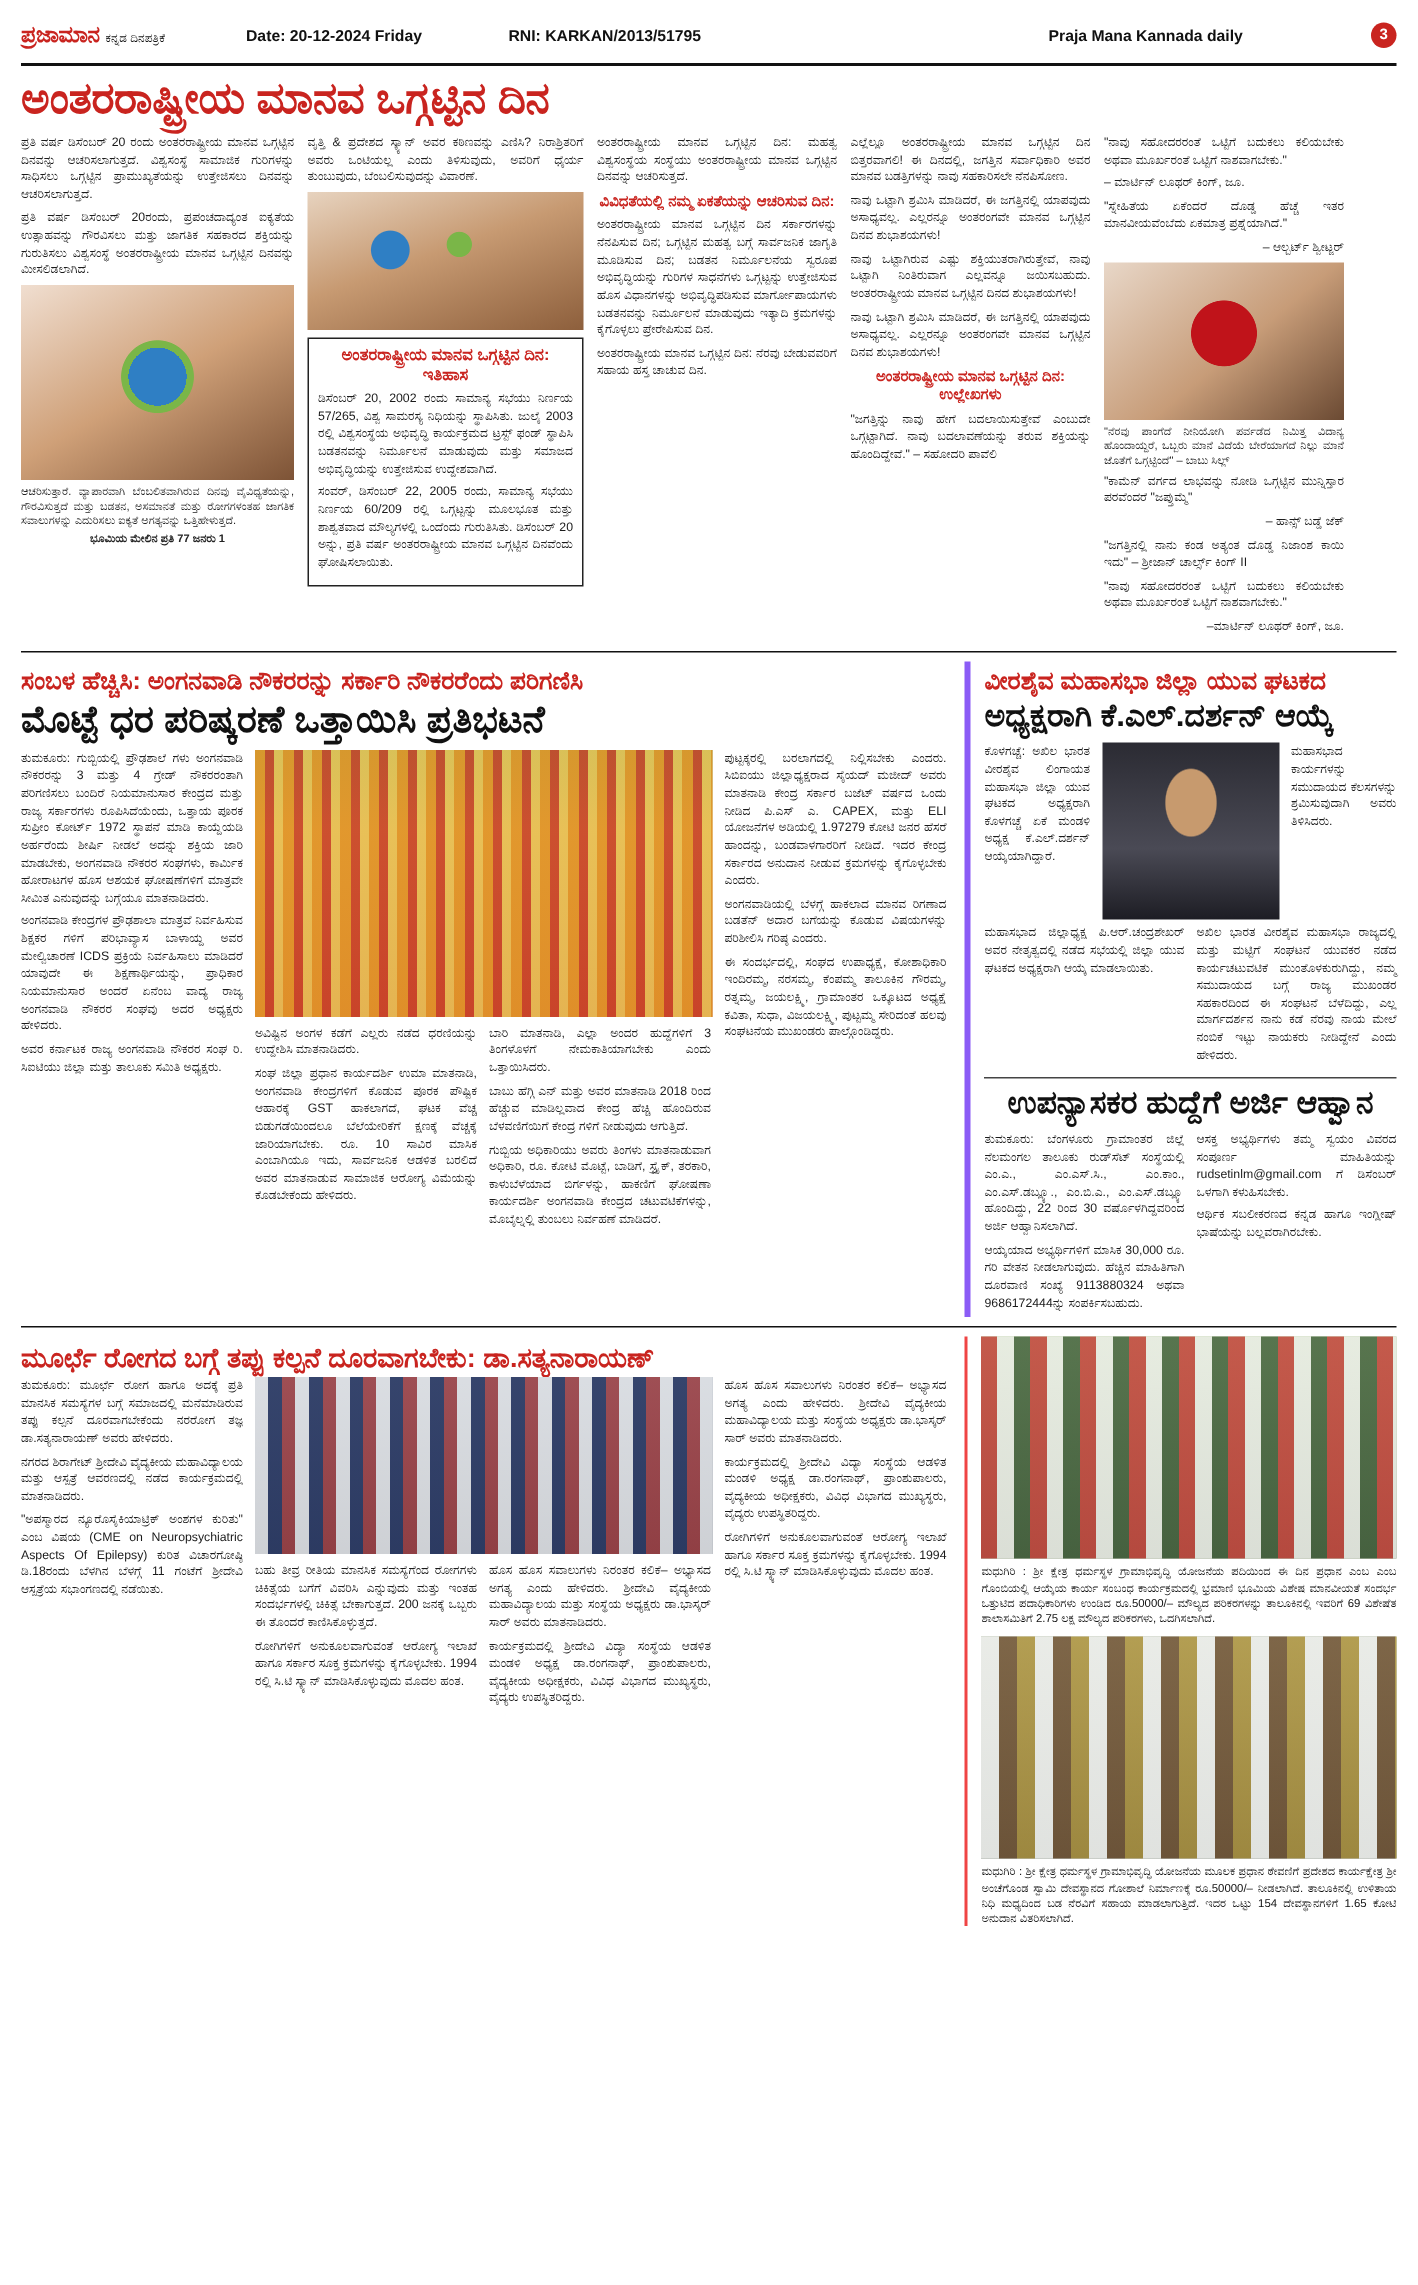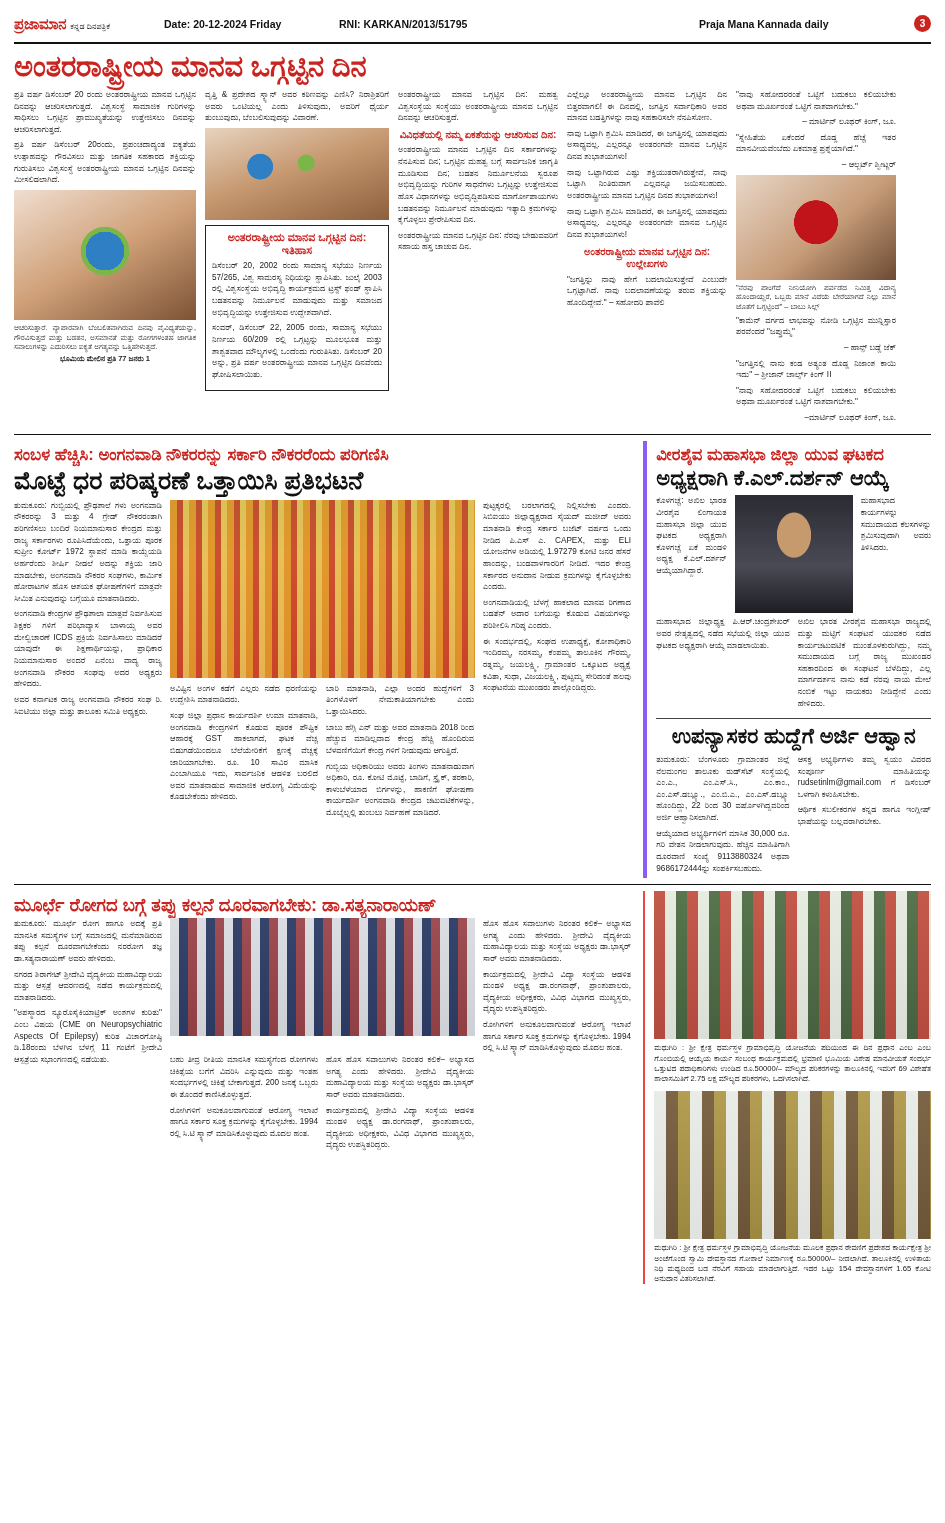--- a/index.html
+++ b/index.html
@@ -250,21 +250,21 @@
       </div>
       <div class="redhead-inline" style="text-align:center">ಅಂತರರಾಷ್ಟ್ರೀಯ ಮಾನವ ಒಗ್ಗಟ್ಟಿನ ದಿನ: ಉಲ್ಲೇಖಗಳು</div>
       <div class="body-text">
         <p>"ಜಗತ್ತಿನ್ನು ನಾವು ಹೇಗೆ ಬದಲಾಯಿಸುತ್ತೇವೆ ಎಂಬುದೇ ಒಗ್ಗಟ್ಟಾಗಿದೆ. ನಾವು ಬದಲಾವಣೆಯನ್ನು ತರುವ ಶಕ್ತಿಯನ್ನು ಹೊಂದಿದ್ದೇವೆ." – ಸಹೋದರಿ ಪಾವೆಲಿ</p>
       </div>
     </div>
 
     <div class="s1c w5">
       <div class="body-text">
         <p>"ನಾವು ಸಹೋದರರಂತೆ ಒಟ್ಟಿಗೆ ಬದುಕಲು ಕಲಿಯಬೇಕು ಅಥವಾ ಮೂರ್ಖರಂತೆ ಒಟ್ಟಿಗೆ ನಾಶವಾಗಬೇಕು."</p>
-        <p style="text-align:right">– ಮಾರ್ಟಿನ್ ಲೂಥರ್ ಕಿಂಗ್, ಜೂ.</p>
+        <p style="">– ಮಾರ್ಟಿನ್ ಲೂಥರ್ ಕಿಂಗ್, ಜೂ.</p>
         <p>"ಸ್ನೇಹಿತೆಯ ಏಕೆಂದರೆ ದೊಡ್ಡ ಹೆಚ್ಚೆ ಇತರ ಮಾನವೀಯವೆಂಬೆದು ಏಕಮಾತ್ರ ಪ್ರಶ್ನೆಯಾಗಿದೆ."</p>
         <p style="text-align:right">– ಆಲ್ಬರ್ಟ್ ಶ್ವೀಟ್ಜರ್</p>
       </div>
       <div class="photo ph-heart" style="width:100%;height:105px;margin:3px 0;"></div>
       <div class="caption">"ನೆರವು ಪಾಂಗೆದೆ ನೀನಿಯೋಗಿ ಪರ್ವಡೆದ ನಿಮಿತ್ತ ವಿದಾನ್ಯ ಹೊಂದಾಯ್ದರೆ, ಒಬ್ಬರು ಮಾನೆ ವಿದೆಯೆ ಬೇರೆಯಾಗದೆ ನಿಲ್ಲು ಮಾನೆ ಜೊತೆಗೆ ಒಗ್ಗಟ್ಟಿಂದೆ" – ಬಾಬು ಸಿಲ್ಲ್</div>
       <div class="body-text" style="margin-top:3px;">
         <p>"ಕಾಮೆನ್ ವರ್ಗದ ಲಾಭವನ್ನು ನೋಡಿ ಒಗ್ಗಟ್ಟಿನ ಮುನ್ನಿಸ್ತಾರ ಪರವೆಂದರೆ "ಜಪ್ತುಮ್ಮೆ"</p>
         <p style="text-align:right">– ಹಾನ್ಸ್ ಬಡ್ಡೆ ಜೆಕ್</p>
         <p>"ಜಗತ್ತಿನಲ್ಲಿ ನಾನು ಕಂಡ ಅತ್ಯಂತ ದೊಡ್ಡ ನಿಜಾಂಶ ಕಾಯಿ ಇದು" – ಶ್ರೀಜಾನ್ ಚಾರ್ಲ್ಸ್ ಕಿಂಗ್ II</p>
         <p>"ನಾವು ಸಹೋದರರಂತೆ ಒಟ್ಟಿಗೆ ಬದುಕಲು ಕಲಿಯಬೇಕು ಅಥವಾ ಮೂರ್ಖರಂತೆ ಒಟ್ಟಿಗೆ ನಾಶವಾಗಬೇಕು."</p>
@@ -358,21 +358,21 @@
       <div style="display:flex;gap:8px;">
         <div style="flex:1">
           <div class="body-text">
             <p>ತುಮಕೂರು: ಬೆಂಗಳೂರು ಗ್ರಾಮಾಂತರ ಜಿಲ್ಲೆ ನೆಲಮಂಗಲ ತಾಲೂಕು ರುಡ್‌ಸೆಟ್ ಸಂಸ್ಥೆಯಲ್ಲಿ ಎಂ.ಎ., ಎಂ.ಎಸ್.ಸಿ., ಎಂ.ಕಾಂ., ಎಂ.ಎಸ್.ಡಬ್ಲ್ಯೂ., ಎಂ.ಬಿ.ಎ., ಎಂ.ಎಸ್.ಡಬ್ಲ್ಯೂ ಹೊಂದಿದ್ದು, 22 ರಿಂದ 30 ವರ್ಷೊಳಗಿದ್ದವರಿಂದ ಅರ್ಜಿ ಆಹ್ವಾನಿಸಲಾಗಿದೆ.</p>
             <p>ಆಯ್ಕೆಯಾದ ಅಭ್ಯರ್ಥಿಗಳಿಗೆ ಮಾಸಿಕ 30,000 ರೂ. ಗರಿ ವೇತನ ನೀಡಲಾಗುವುದು. ಹೆಚ್ಚಿನ ಮಾಹಿತಿಗಾಗಿ ದೂರವಾಣಿ ಸಂಖ್ಯೆ 9113880324 ಅಥವಾ 9686172444ನ್ನು ಸಂಪರ್ಕಿಸಬಹುದು.</p>
           </div>
         </div>
         <div style="flex:1">
           <div class="body-text">
             <p>ಆಸಕ್ತ ಅಭ್ಯರ್ಥಿಗಳು ತಮ್ಮ ಸ್ವಯಂ ವಿವರದ ಸಂಪೂರ್ಣ ಮಾಹಿತಿಯನ್ನು rudsetinlm@gmail.com ಗೆ ಡಿಸೆಂಬರ್ ಒಳಗಾಗಿ ಕಳುಹಿಸಬೇಕು.</p>
-            <p>ಆರ್ಥಿಕ ಸಬಲೀಕರಗಳ ಕನ್ನಡ ಹಾಗೂ ಇಂಗ್ಲೀಷ್ ಭಾಷೆಯನ್ನು ಬಲ್ಲವರಾಗಿರಬೇಕು.</p>
+            <p>ಆರ್ಥಿಕ ಸಬಲೀಕರಣದ ಕನ್ನಡ ಹಾಗೂ ಇಂಗ್ಲೀಷ್ ಭಾಷೆಯನ್ನು ಬಲ್ಲವರಾಗಿರಬೇಕು.</p>
           </div>
         </div>
       </div>
     </div>
   </div>
 
   <div class="rule"></div>
 
   <div class="sec3">
 
@@ -383,21 +383,21 @@
         <div class="c">
           <div class="body-text">
             <p>ತುಮಕೂರು: ಮೂರ್ಛೆ ರೋಗ ಹಾಗೂ ಅದಕ್ಕೆ ಪ್ರತಿ ಮಾನಸಿಕ ಸಮಸ್ಯೆಗಳ ಬಗ್ಗೆ ಸಮಾಜದಲ್ಲಿ ಮನೆಮಾಡಿರುವ ತಪ್ಪು ಕಲ್ಪನೆ ದೂರವಾಗಬೇಕೆಂದು ನರರೋಗ ತಜ್ಞ ಡಾ.ಸತ್ಯನಾರಾಯಣ್ ಅವರು ಹೇಳಿದರು.</p>
             <p>ನಗರದ ಶಿರಾಗೇಟ್ ಶ್ರೀದೇವಿ ವೈದ್ಯಕೀಯ ಮಹಾವಿದ್ಯಾಲಯ ಮತ್ತು ಆಸ್ಪತ್ರೆ ಆವರಣದಲ್ಲಿ ನಡೆದ ಕಾರ್ಯಕ್ರಮದಲ್ಲಿ ಮಾತನಾಡಿದರು.</p>
             <p>"ಅಪಸ್ಮಾರದ ನ್ಯೂರೊಸೈಕಿಯಾಟ್ರಿಕ್ ಅಂಶಗಳ ಕುರಿತು" ಎಂಬ ವಿಷಯ (CME on Neuropsychiatric Aspects Of Epilepsy) ಕುರಿತ ವಿಚಾರಗೋಷ್ಠಿ ಡಿ.18ರಂದು ಬೆಳಗಿನ ಬೆಳಗ್ಗೆ 11 ಗಂಟೆಗೆ ಶ್ರೀದೇವಿ ಆಸ್ಪತ್ರೆಯ ಸಭಾಂಗಣದಲ್ಲಿ ನಡೆಯಿತು.</p>
           </div>
         </div>
 
         <div style="width:305px">
           <div class="photo ph-stage" style="width:100%;height:118px;"></div>
-          <div class="lcols" style="margin-top:18px">
+          <div class="lcols" style="margin-top:5px">
             <div class="c">
               <div class="body-text">
                 <p>ಬಹು ತೀವ್ರ ರೀತಿಯ ಮಾನಸಿಕ ಸಮಸ್ಯೆಗೆಂದ ರೋಗಗಳು ಚಿಕಿತ್ಸೆಯ ಬಗೆಗೆ ವಿವರಿಸಿ ಎನ್ನುವುದು ಮತ್ತು ಇಂತಹ ಸಂದರ್ಭಗಳಲ್ಲಿ ಚಿಕಿತ್ಸೆ ಬೇಕಾಗುತ್ತದೆ. 200 ಜನಕ್ಕೆ ಒಬ್ಬರು ಈ ತೊಂದರೆ ಕಾಣಿಸಿಕೊಳ್ಳುತ್ತದೆ.</p>
                 <p>ರೋಗಿಗಳಿಗೆ ಅನುಕೂಲವಾಗುವಂತೆ ಆರೋಗ್ಯ ಇಲಾಖೆ ಹಾಗೂ ಸರ್ಕಾರ ಸೂಕ್ತ ಕ್ರಮಗಳನ್ನು ಕೈಗೊಳ್ಳಬೇಕು. 1994 ರಲ್ಲಿ ಸಿ.ಟಿ ಸ್ಕ್ಯಾನ್ ಮಾಡಿಸಿಕೊಳ್ಳುವುದು ಮೊದಲ ಹಂತ.</p>
               </div>
             </div>
             <div class="c">
               <div class="body-text">
                 <p>ಹೊಸ ಹೊಸ ಸವಾಲುಗಳು ನಿರಂತರ ಕಲಿಕೆ– ಅಭ್ಯಾಸದ ಅಗತ್ಯ ಎಂದು ಹೇಳಿದರು. ಶ್ರೀದೇವಿ ವೈದ್ಯಕೀಯ ಮಹಾವಿದ್ಯಾಲಯ ಮತ್ತು ಸಂಸ್ಥೆಯ ಅಧ್ಯಕ್ಷರು ಡಾ.ಭಾಸ್ಕರ್ ಸಾರ್ ಅವರು ಮಾತನಾಡಿದರು.</p>
                 <p>ಕಾರ್ಯಕ್ರಮದಲ್ಲಿ ಶ್ರೀದೇವಿ ವಿದ್ಯಾ ಸಂಸ್ಥೆಯ ಆಡಳಿತ ಮಂಡಳಿ ಅಧ್ಯಕ್ಷ ಡಾ.ರಂಗನಾಥ್, ಪ್ರಾಂಶುಪಾಲರು, ವೈದ್ಯಕೀಯ ಅಧೀಕ್ಷಕರು, ವಿವಿಧ ವಿಭಾಗದ ಮುಖ್ಯಸ್ಥರು, ವೈದ್ಯರು ಉಪಸ್ಥಿತರಿದ್ದರು.</p>

